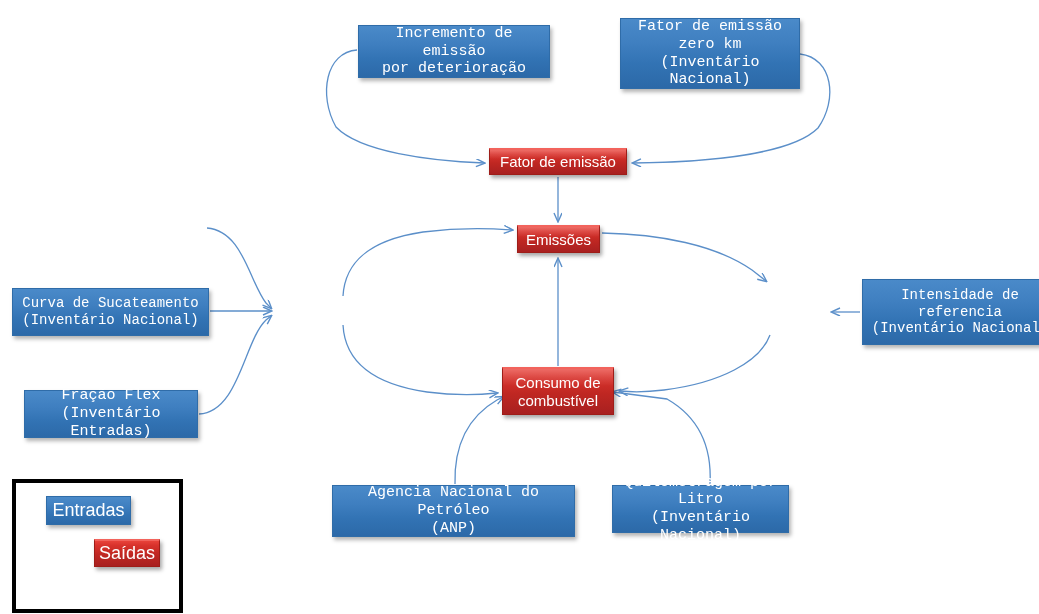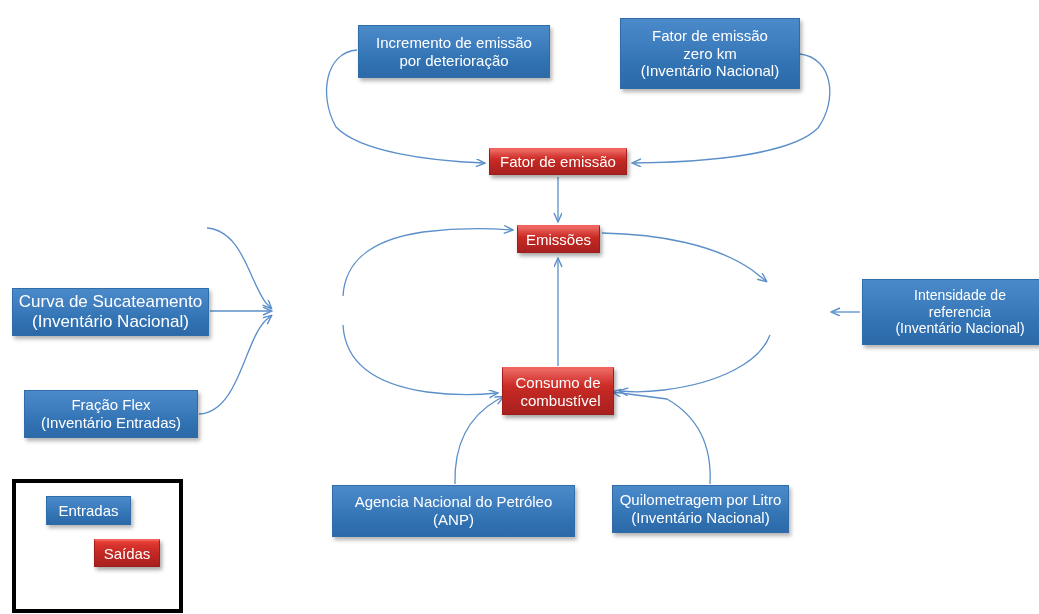--- a/index.html
+++ b/index.html
@@ -35,20 +35,21 @@
     color: #ffffff;
     line-height: 1.18;
     white-space: pre-line;
     z-index: 3;
   }
   .node.blue {
     background: linear-gradient(180deg, #4a8ac9 0%, #3f7fc0 35%, #3273b4 65%, #2c69a8 100%);
     border: 1px solid #2f6ca8;
     box-shadow: 2px 3px 4px rgba(0,0,0,0.30);
     font-size: 15px;
+    font-family: Liberation Mono, monospace;
   }
   .node.red {
     background: linear-gradient(180deg, #e8423a 0%, #d8322c 18%, #bf2722 55%, #a82020 100%);
     border: 1px solid #9e1d18;
     border-top: 2px solid #f2635c;
     box-shadow: 2px 3px 4px rgba(0,0,0,0.35);
     font-size: 15px;
   }
   .node.red::after {
     content: "";
@@ -69,21 +70,21 @@
     border: 4px solid #000000;
     background: #ffffff;
     z-index: 4;
   }
   .legend-chip {
     position: absolute;
     display: flex;
     align-items: center;
     justify-content: center;
     color: #ffffff;
-    font-size: 15px;
+    font-size: 18px;
     box-sizing: border-box;
   }
   #legend-entradas {
     left: 46px; top: 496px; width: 85px; height: 29px;
     background: linear-gradient(180deg, #4a8ac9 0%, #3f7fc0 35%, #3273b4 65%, #2c69a8 100%);
     border: 1px solid #2f6ca8;
     box-shadow: 2px 3px 4px rgba(0,0,0,0.30);
     z-index: 5;
   }
   #legend-saidas {
@@ -152,39 +153,39 @@
 
   <div class="node red" style="left:489px; top:148px; width:138px; height:27px;">
     <span class="label">Fator de emissão</span>
   </div>
 
   <div class="node red" style="left:517px; top:225px; width:83px; height:28px;">
     <span class="label">Emissões</span>
   </div>
 
 
-  <div class="node blue" style="left:12px; top:288px; width:197px; height:48px; font-size:17px;">
+  <div class="node blue" style="left:12px; top:288px; width:197px; height:48px; font-size:14px;">
     <span class="label">Curva de Sucateamento
 (Inventário Nacional)</span>
   </div>
 
   <div class="node blue" style="left:24px; top:390px; width:174px; height:48px;">
     <span class="label">Fração Flex
 (Inventário Entradas)</span>
   </div>
 
 
 
   <div class="node blue" style="left:862px; top:279px; width:196px; height:66px; font-size:14px;">
     <span class="label">Intensidade de
 referencia
 (Inventário Nacional)</span>
   </div>
 
-  <div class="node red" style="left:502px; top:367px; width:112px; height:48px;text-align:right;">
+  <div class="node red" style="left:502px; top:367px; width:112px; height:48px;">
     <span class="label">Consumo de
 combustível</span>
   </div>
 
   <div class="node blue" style="left:332px; top:485px; width:243px; height:52px;">
     <span class="label">Agencia Nacional do Petróleo
 (ANP)</span>
   </div>
 
   <div class="node blue" style="left:612px; top:485px; width:177px; height:48px;">

